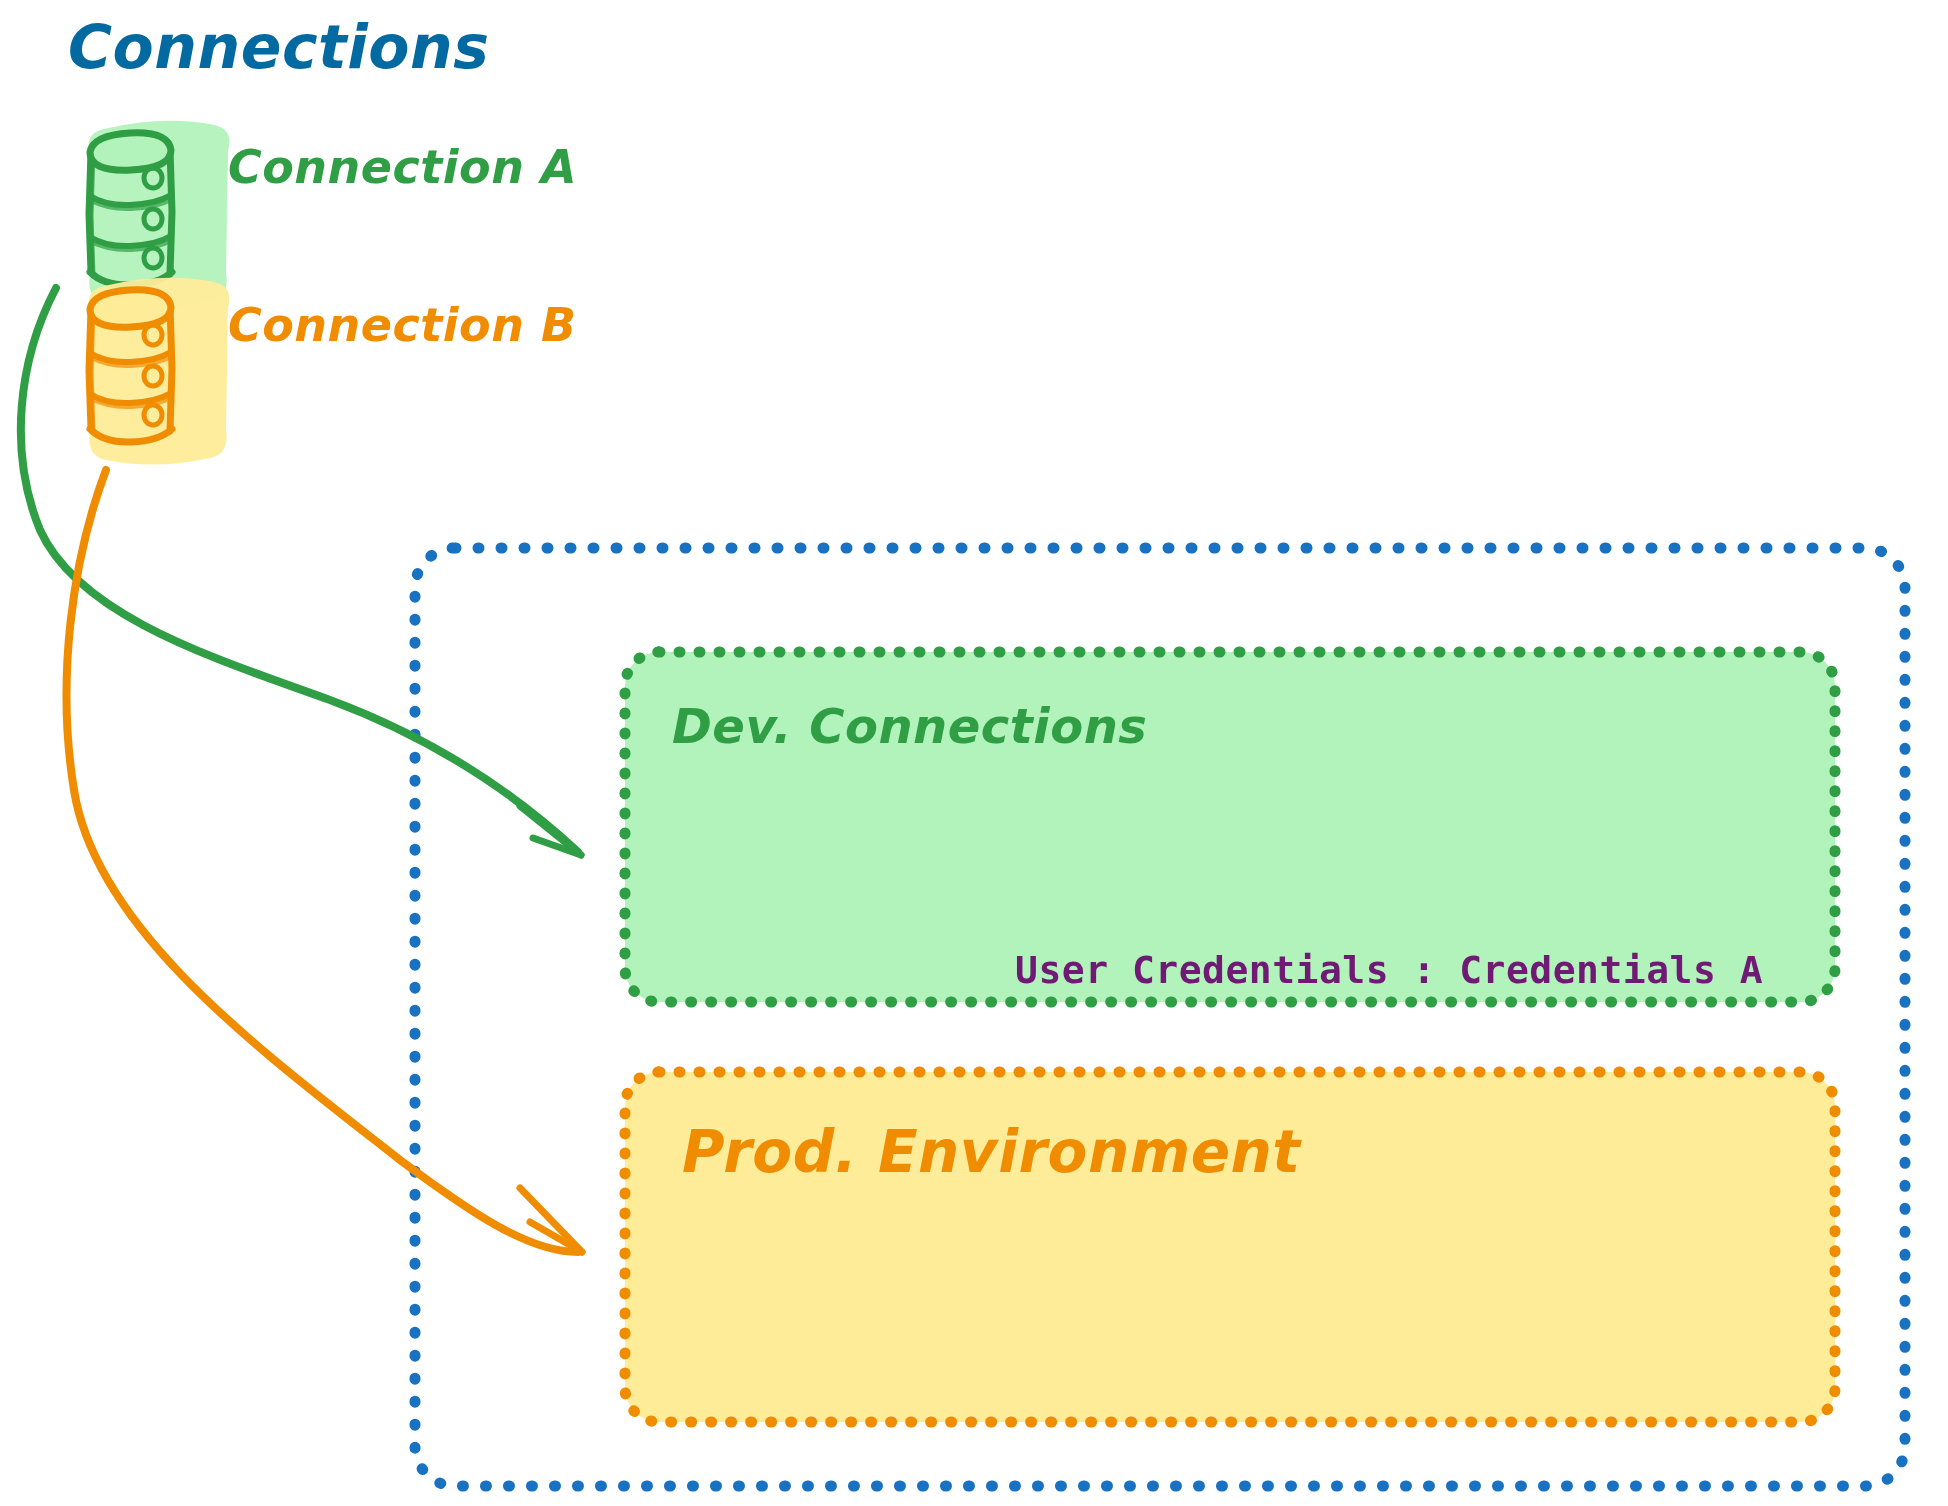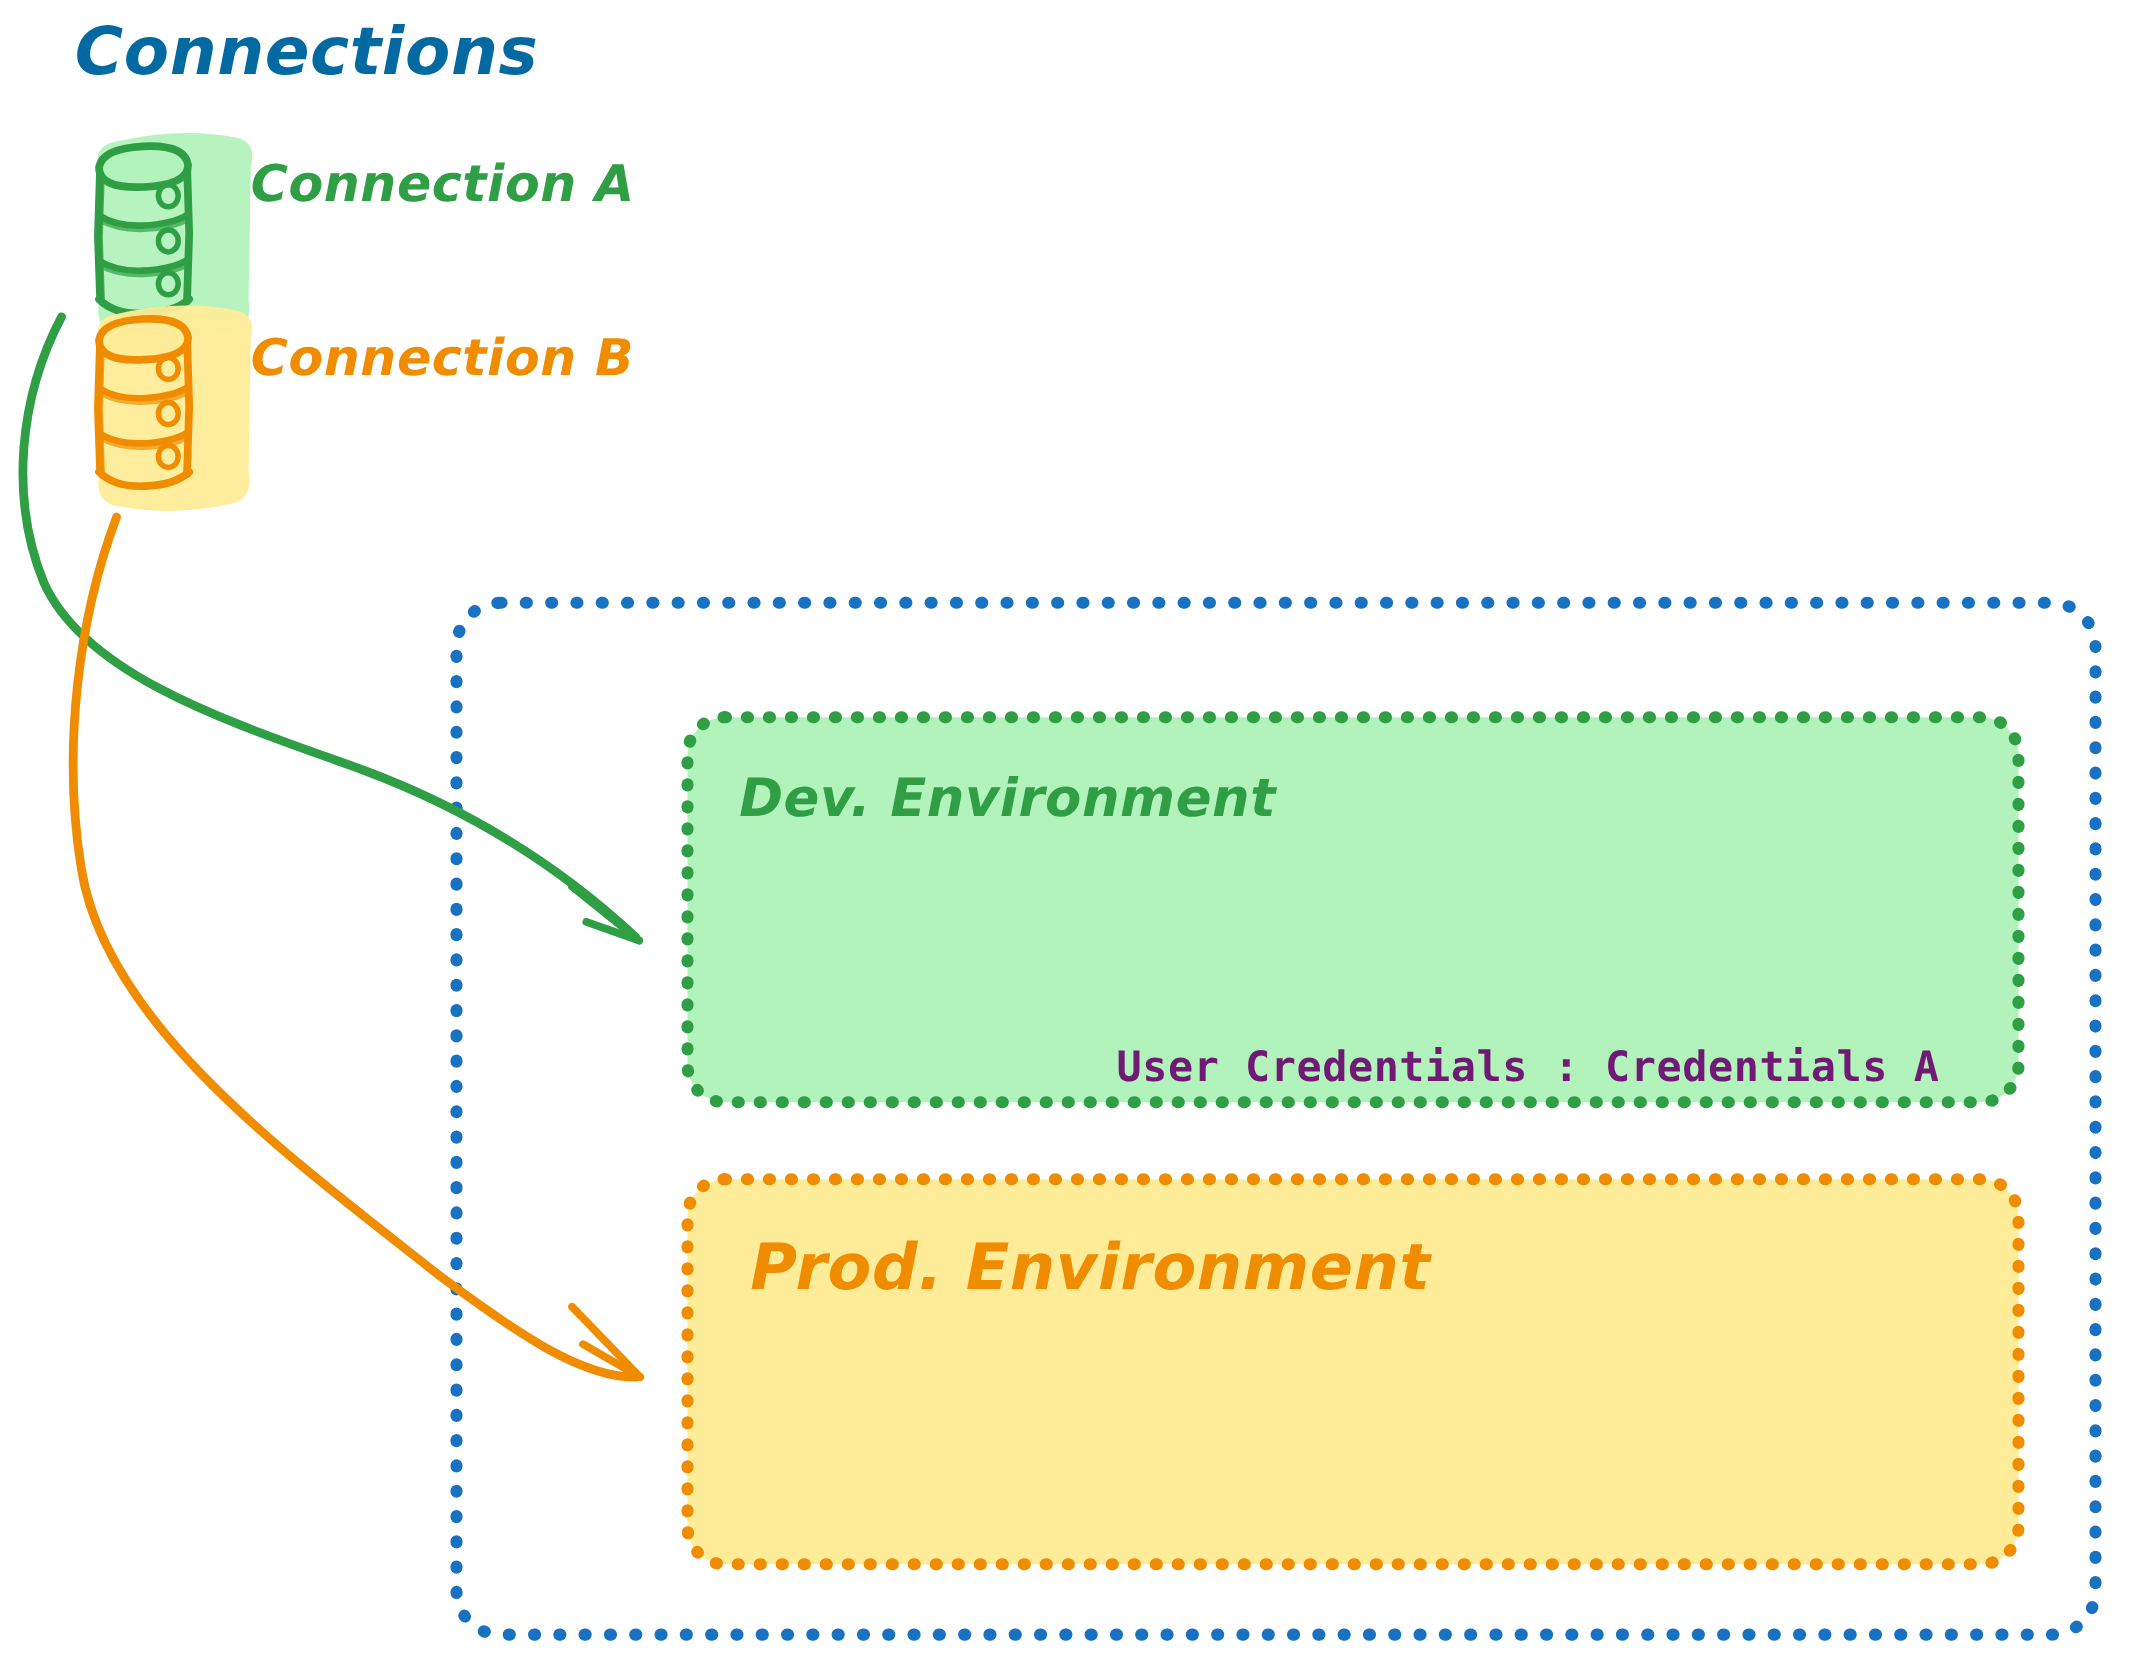--- a/index.html
+++ b/index.html
@@ -112,20 +112,20 @@
 
   </svg>
 
   <div class="hand" style="position:absolute; left:58px; top:12px; font-size:60px; color:#0369a1; white-space:nowrap;margin-left:10px;">Connections</div>
 
   <div class="hand" style="position:absolute; left:228px; top:298px; font-size:46px; color:#f08c00; white-space:nowrap;">Connection B</div>
 
   <div class="hand" style="position:absolute; left:228px; top:140px; font-size:46px; color:#2f9e44; white-space:nowrap;">Connection A</div>
 
 
-  <div class="hand" style="position:absolute; left:672px; top:698px; font-size:48px; color:#2f9e44; white-space:nowrap;">Dev. Environment</div>
+  <div class="hand" style="position:absolute; left:672px; top:698px; font-size:48px; color:#2f9e44; white-space:nowrap;">Dev. Connections</div>
 
   <div class="mono" style="position:absolute; left:1015px; top:948px; font-size:38px; color:#701a75; white-space:nowrap;">User Credentials : Credentials A</div>
 
   <div class="hand" style="position:absolute; left:682px; top:1118px; font-size:58px; color:#f08c00; white-space:nowrap;">Prod. Environment</div>
 
 
 </div>
 
 </body></html>

